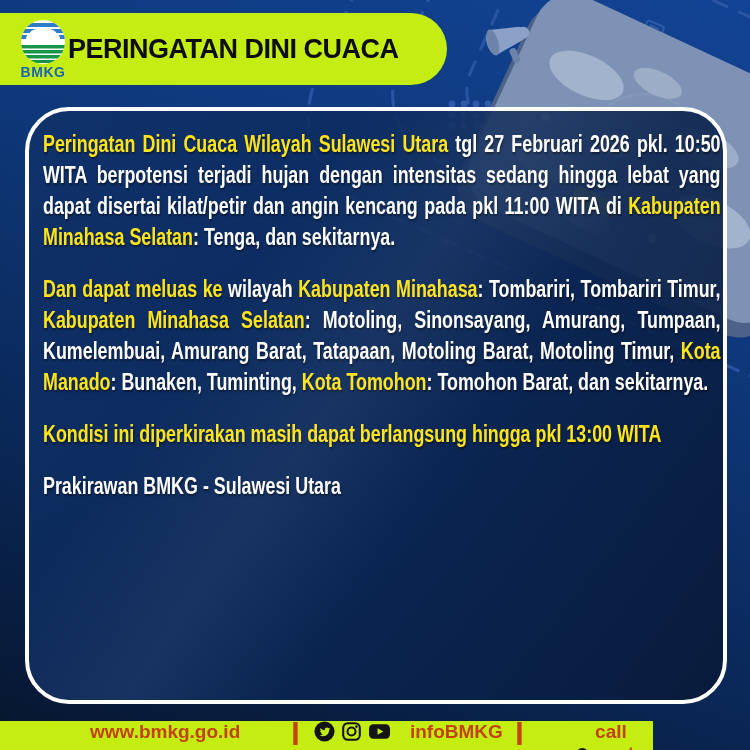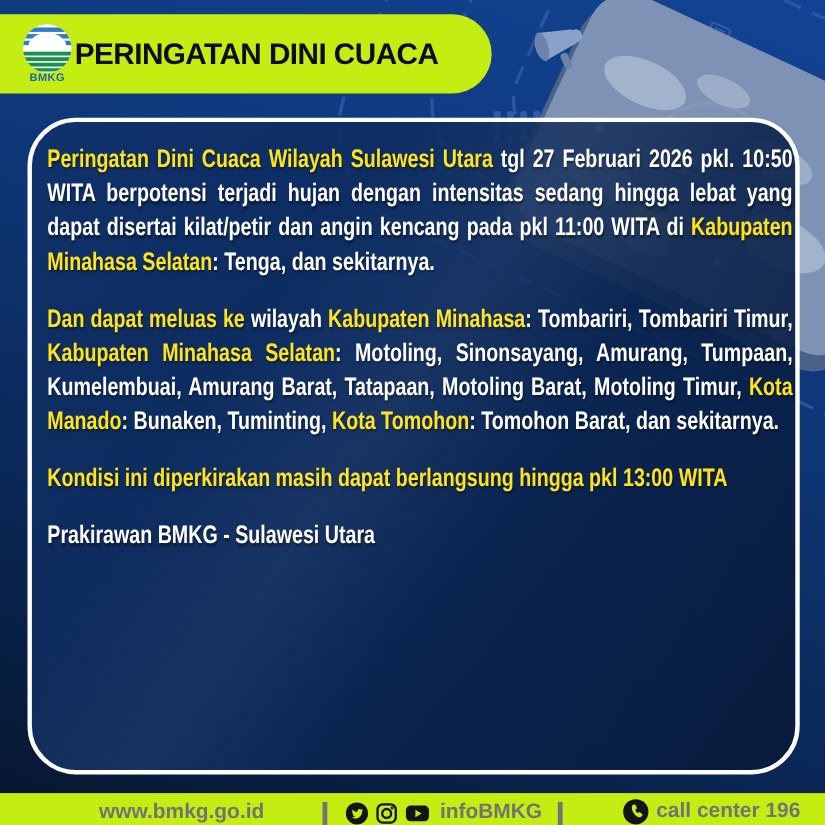--- a/index.html
+++ b/index.html
@@ -20,21 +20,21 @@
   
   .illustration{position:absolute;left:0;top:0;pointer-events:none;}
   
   .banner{
     position:absolute;left:0;top:13px;width:447px;height:72px;
     background:var(--accent_green);
     border-radius:0 36px 36px 0;
     display:flex;align-items:center;
   }
   .logo{width:50px;margin-left:18px;display:flex;flex-direction:column;align-items:center;}
-  .logo-label{font-size:10px;font-weight:bold;color:var(--logo_blue);letter-spacing:.5px;margin-top:-1px;}
+  .logo-label{font-size:14px;font-weight:bold;color:var(--logo_blue);letter-spacing:.5px;margin-top:-1px;}
   .title{flex:1;text-align:left;color:var(--title_black);font-weight:bold;
          font-size:27px;line-height:29px;letter-spacing:-0.5px;padding-right:14px;}
   
   .warning-box{
     position:absolute;left:25px;top:107px;width:702px;height:597px;
     box-sizing:border-box;border:4px solid #ffffff;border-radius:44px;
     background:linear-gradient(118deg,rgba(16,49,104,.82) 0%,rgba(12,42,92,.86) 40%,rgba(8,26,58,.93) 100%);
   }
   .warning-box::after{
     content:"";position:absolute;inset:0;border-radius:40px;pointer-events:none;
@@ -47,32 +47,32 @@
   .para{
     margin:0 0 21px 0;font-size:23px;line-height:31px;font-weight:bold;
     text-align:justify;color:var(--text_white);
     text-shadow:1px 2px 2px rgba(0,0,0,.45);
   }
   .para:last-child{margin-bottom:0;}
   .seg-yellow{color:var(--text_yellow);}
   .seg-white{color:var(--text_white);}
   
   .footer{
-    position:absolute;left:0;top:721px;width:750px;height:29px;
+    position:absolute;left:0;top:721px;width:653px;height:29px;
     background:var(--accent_green);
-    display:flex;align-items:flex-end;
-    color:#737373;font-weight:bold;font-size:19px;
+    display:flex;align-items:flex-start;
+    color:#c2410c;font-weight:bold;font-size:19px;
   }
   .footer .website{margin-left:90px;}
   .sep{font-size:24px;font-weight:bold;line-height:22px;transform:scaleX(1.4);}
   .sep1{margin-left:52px;}
   .sep2{margin-left:13px;}
   .social-icons{display:flex;align-items:center;gap:6px;margin-left:15px;}
   .social-icons svg{display:block;}
-  .handle{margin-left:9px;}
+  .handle{margin-left:19px;}
   .phone-wrap{display:flex;align-items:center;gap:7px;margin-left:53px;}
 </style>
 </head>
 <body>
 
 <div class="canvas">
 
   <svg class="illustration" width="750" height="750" viewBox="0 0 750 750">
 
     <g stroke="#2f5aa8" stroke-width="3" fill="none" stroke-dasharray="17 11" opacity="0.85" transform="rotate(24 620 110)">

